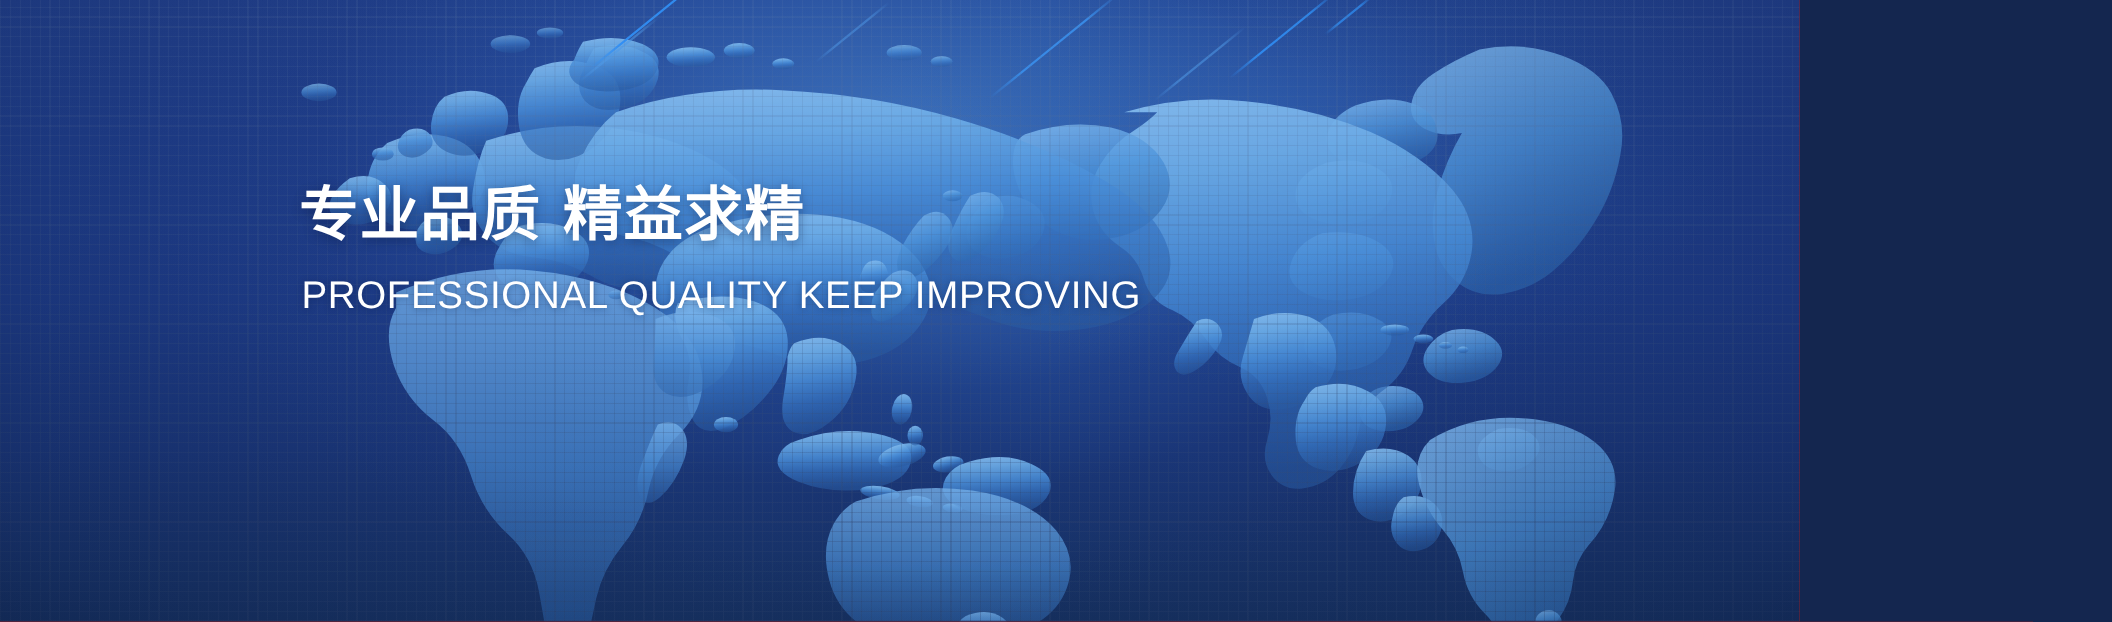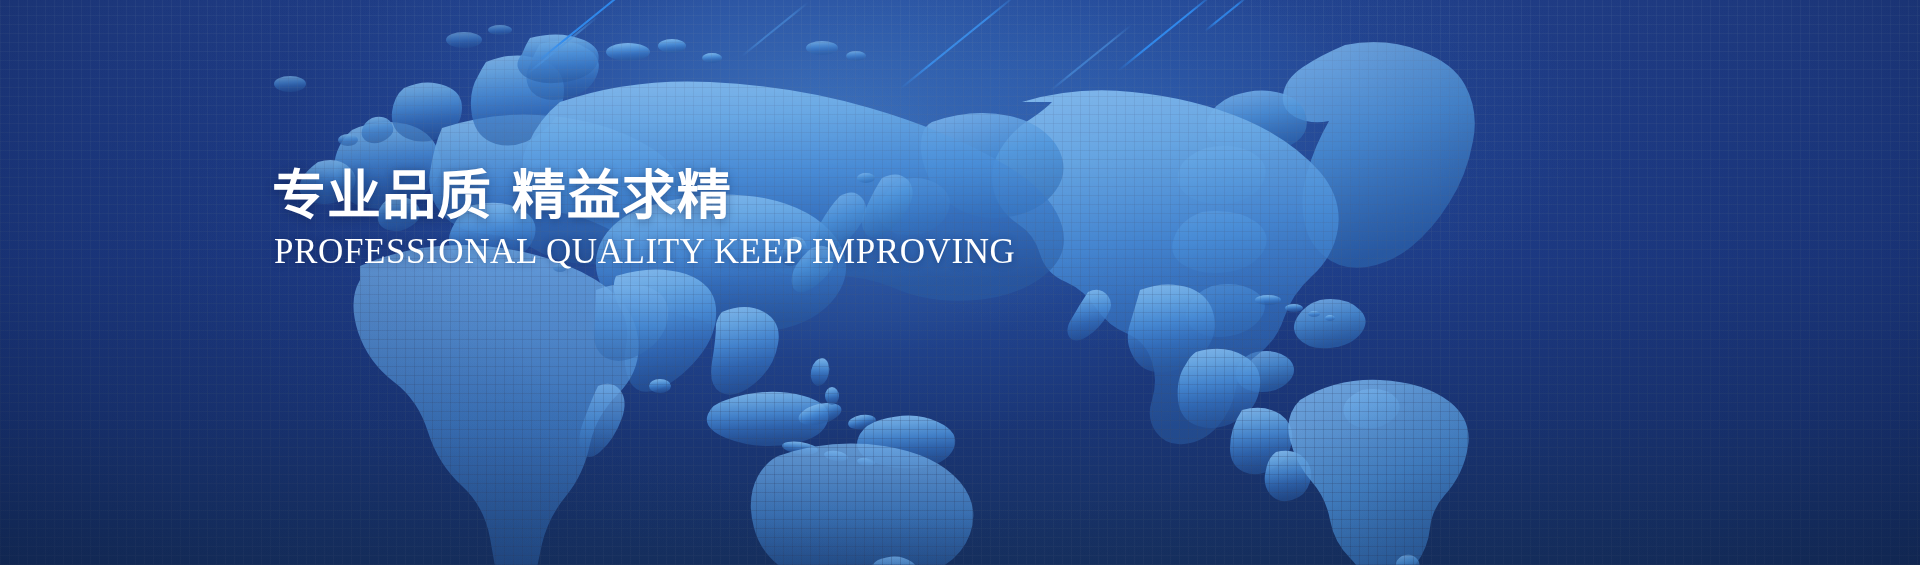--- a/index.html
+++ b/index.html
@@ -8,21 +8,21 @@
     padding: 0;
     background: #14264f;
   }
   body {
     font-family: "Liberation Sans", "DejaVu Sans", sans-serif;
   }
 
   
   .banner {
     position: relative;
-    width: 1920px;
+    width: 1636px;
     height: 565px;
     overflow: hidden;
     background: #b91c1c;
     isolation: isolate;
   }
 
   
   .bg-base {
     position: absolute;
     inset: 0;
@@ -140,22 +140,22 @@
     font-family: "DejaVu Sans", "Liberation Sans", sans-serif;
     font-size: 54px;
     font-weight: 700;
     line-height: 1.12;
     color: #ffffff;
     letter-spacing: 1px;
     white-space: nowrap;
     text-shadow: 0 2px 10px rgba(8,26,70,0.45);
   }
   .headline-en {
-    margin: 6px 0 0 2px;
-    font-family: Liberation Serif, serif;
+    margin: 23px 0 0 2px;
+    font-family: Liberation Sans, sans-serif;
     font-size: 35px;
     font-weight: 400;
     line-height: 1.14;
     color: #ffffff;
     letter-spacing: 0.6px;
     white-space: nowrap;
     text-shadow: 0 1px 7px rgba(8,26,70,0.38);
   }
 </style>
 </head>

